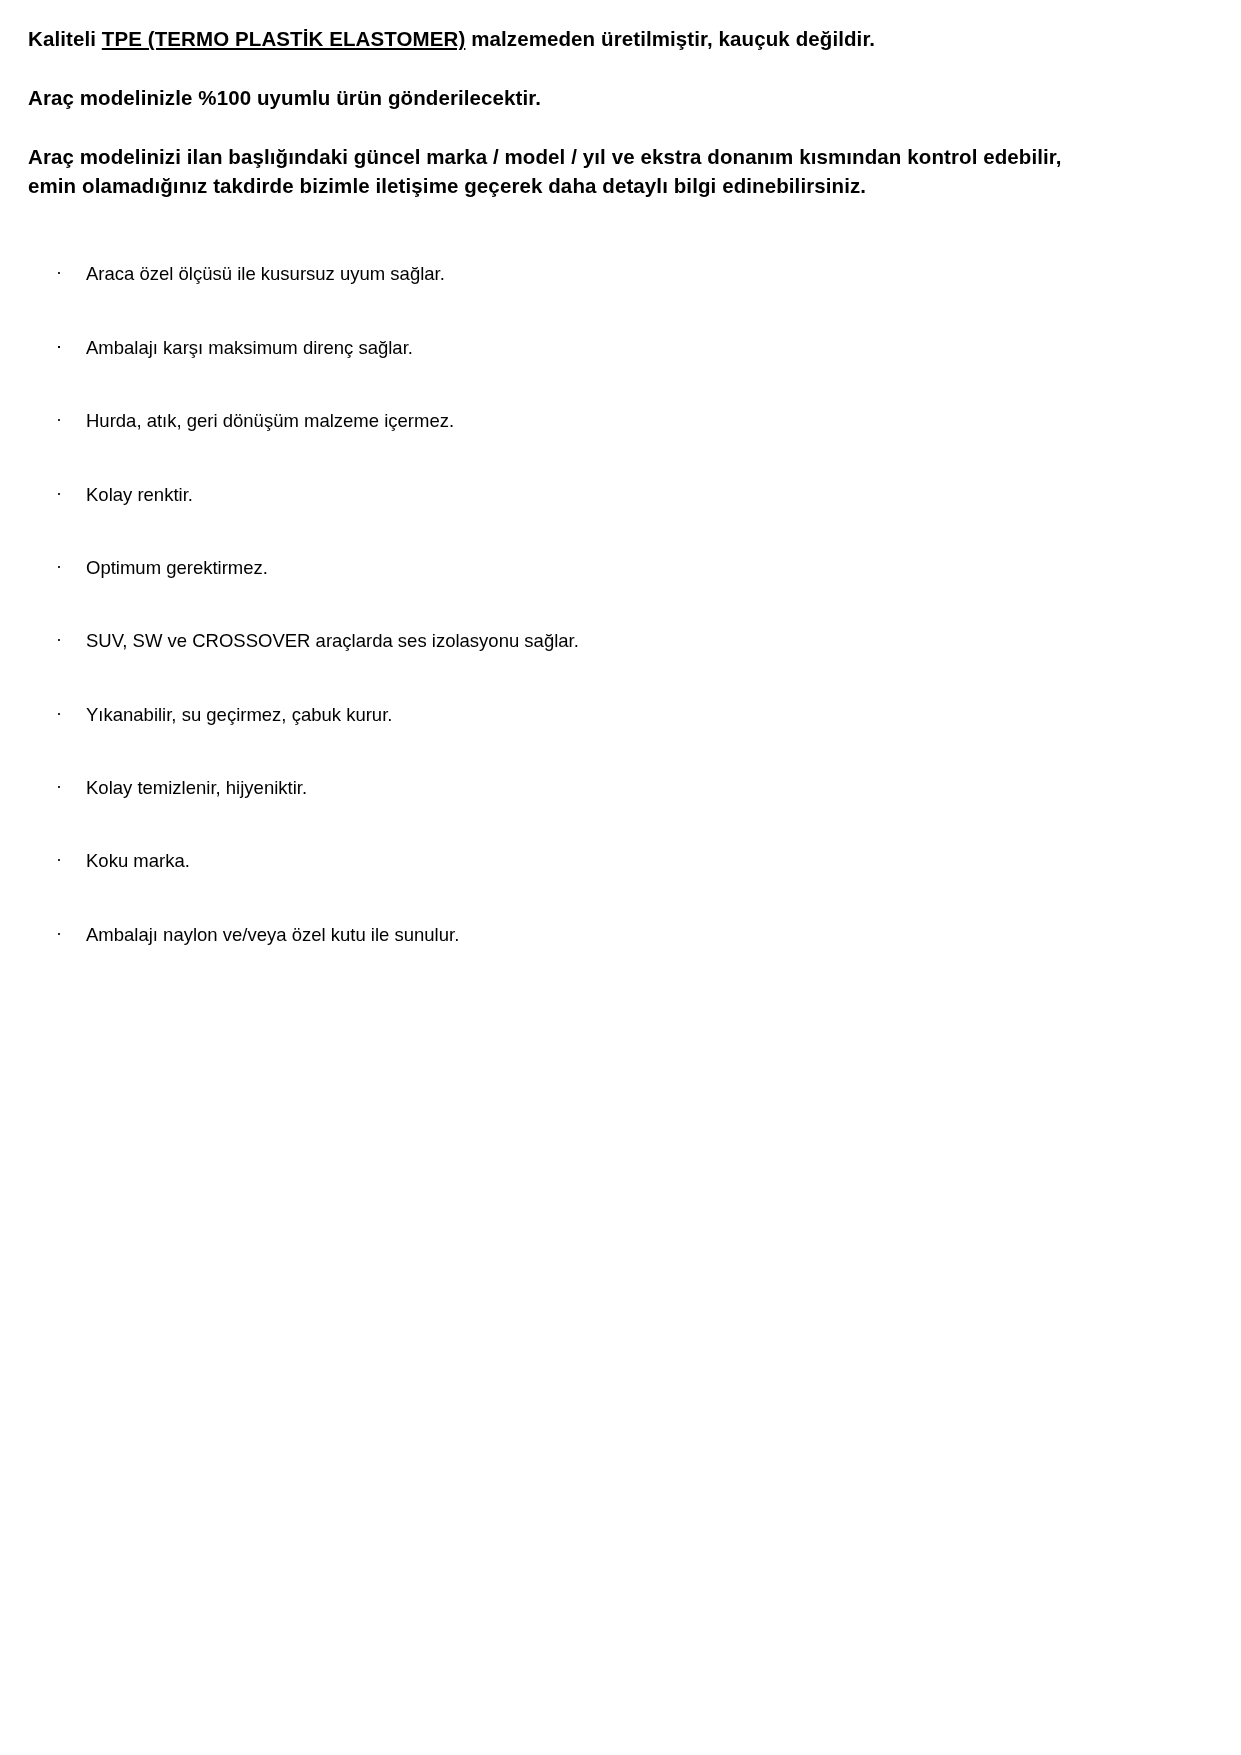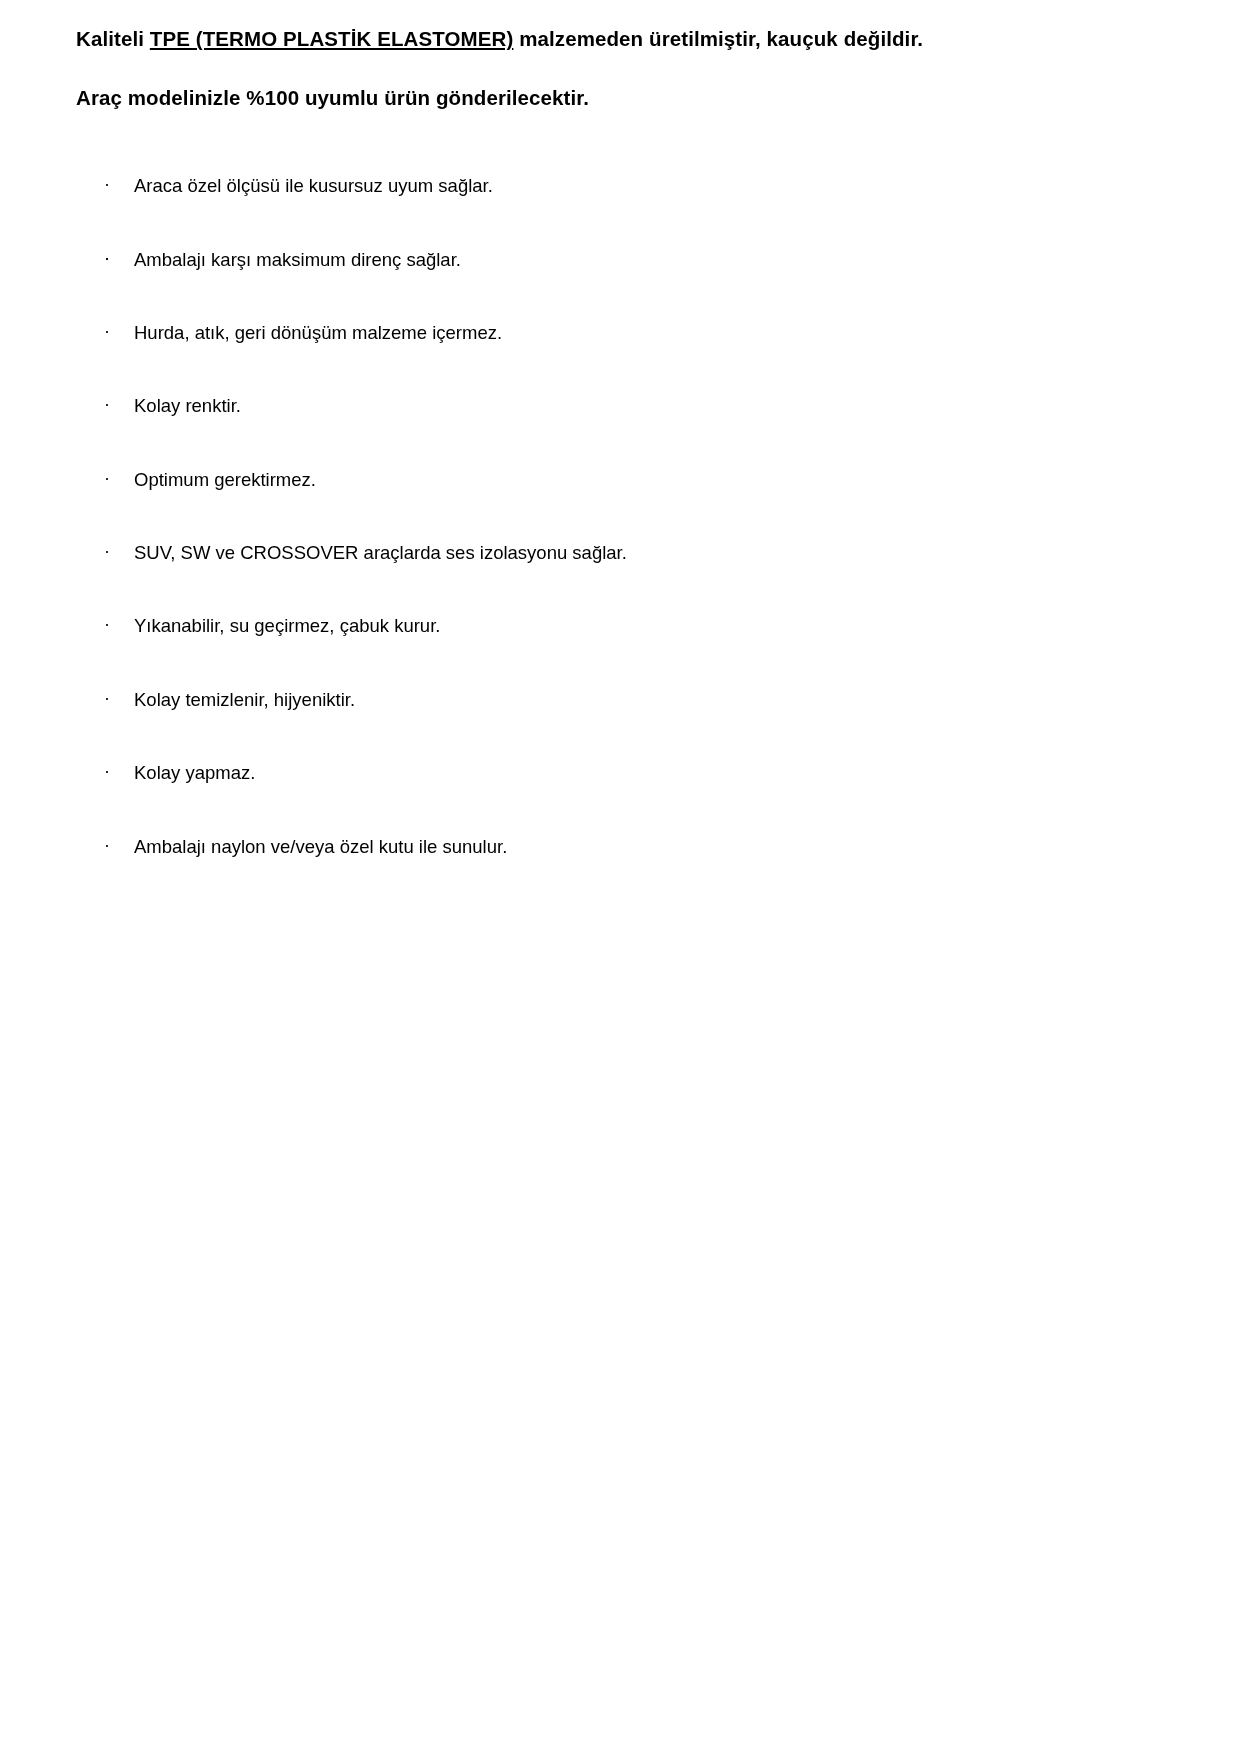--- a/index.html
+++ b/index.html
@@ -13,21 +13,20 @@
     font-family: "Liberation Sans", sans-serif;
     color: #000000;
     -webkit-font-smoothing: antialiased;
   }
   .page {
     position: relative;
     width: 1116px;
     min-height: 1755px;
     box-sizing: border-box;
     padding: 24px 40px 40px 28px;
-    margin-left: 48px;
   }
   .intro {
     margin: 0 0 0 0;
   }
   .intro-para {
     font-size: 20.5px;
     font-weight: bold;
     line-height: 1.42;
     letter-spacing: 0.1px;
     margin: 0 0 26px 0;
@@ -72,20 +71,21 @@
 <body>
 
 <div class="page">
 
   <div class="intro">
 
     <p class="intro-para"><span>Kaliteli </span><span class="u">TPE (TERMO PLASTİK ELASTOMER)</span><span> malzemeden üretilmiştir, kauçuk değildir.</span></p>
 
     <p class="intro-para">Araç modelinizle %100 uyumlu ürün gönderilecektir.</p>
 
+    <p class="intro-para">Araç modelinizi ilan başlığındaki güncel marka / model / yıl ve ekstra donanım kısmından kontrol edebilir, emin olamadığınız takdirde bizimle iletişime geçerek daha detaylı bilgi edinebilirsiniz.</p>
 
   </div>
 
   <ul class="bullets">
 
     <li class="bullet-item">
       <span class="bullet-mark">·</span>
       <span class="bullet-line">Araca özel ölçüsü ile kusursuz uyum sağlar.</span>
     </li>
 
@@ -123,21 +123,21 @@
       <span class="bullet-line">Yıkanabilir, su geçirmez, çabuk kurur.</span>
     </li>
 
     <li class="bullet-item">
       <span class="bullet-mark">·</span>
       <span class="bullet-line">Kolay temizlenir, hijyeniktir.</span>
     </li>
 
     <li class="bullet-item">
       <span class="bullet-mark">·</span>
-      <span class="bullet-line">Kolay yapmaz.</span>
+      <span class="bullet-line">Koku marka.</span>
     </li>
 
     <li class="bullet-item">
       <span class="bullet-mark">·</span>
       <span class="bullet-line">Ambalajı naylon ve/veya özel kutu ile sunulur.</span>
     </li>
 
   </ul>
 
 </div>

